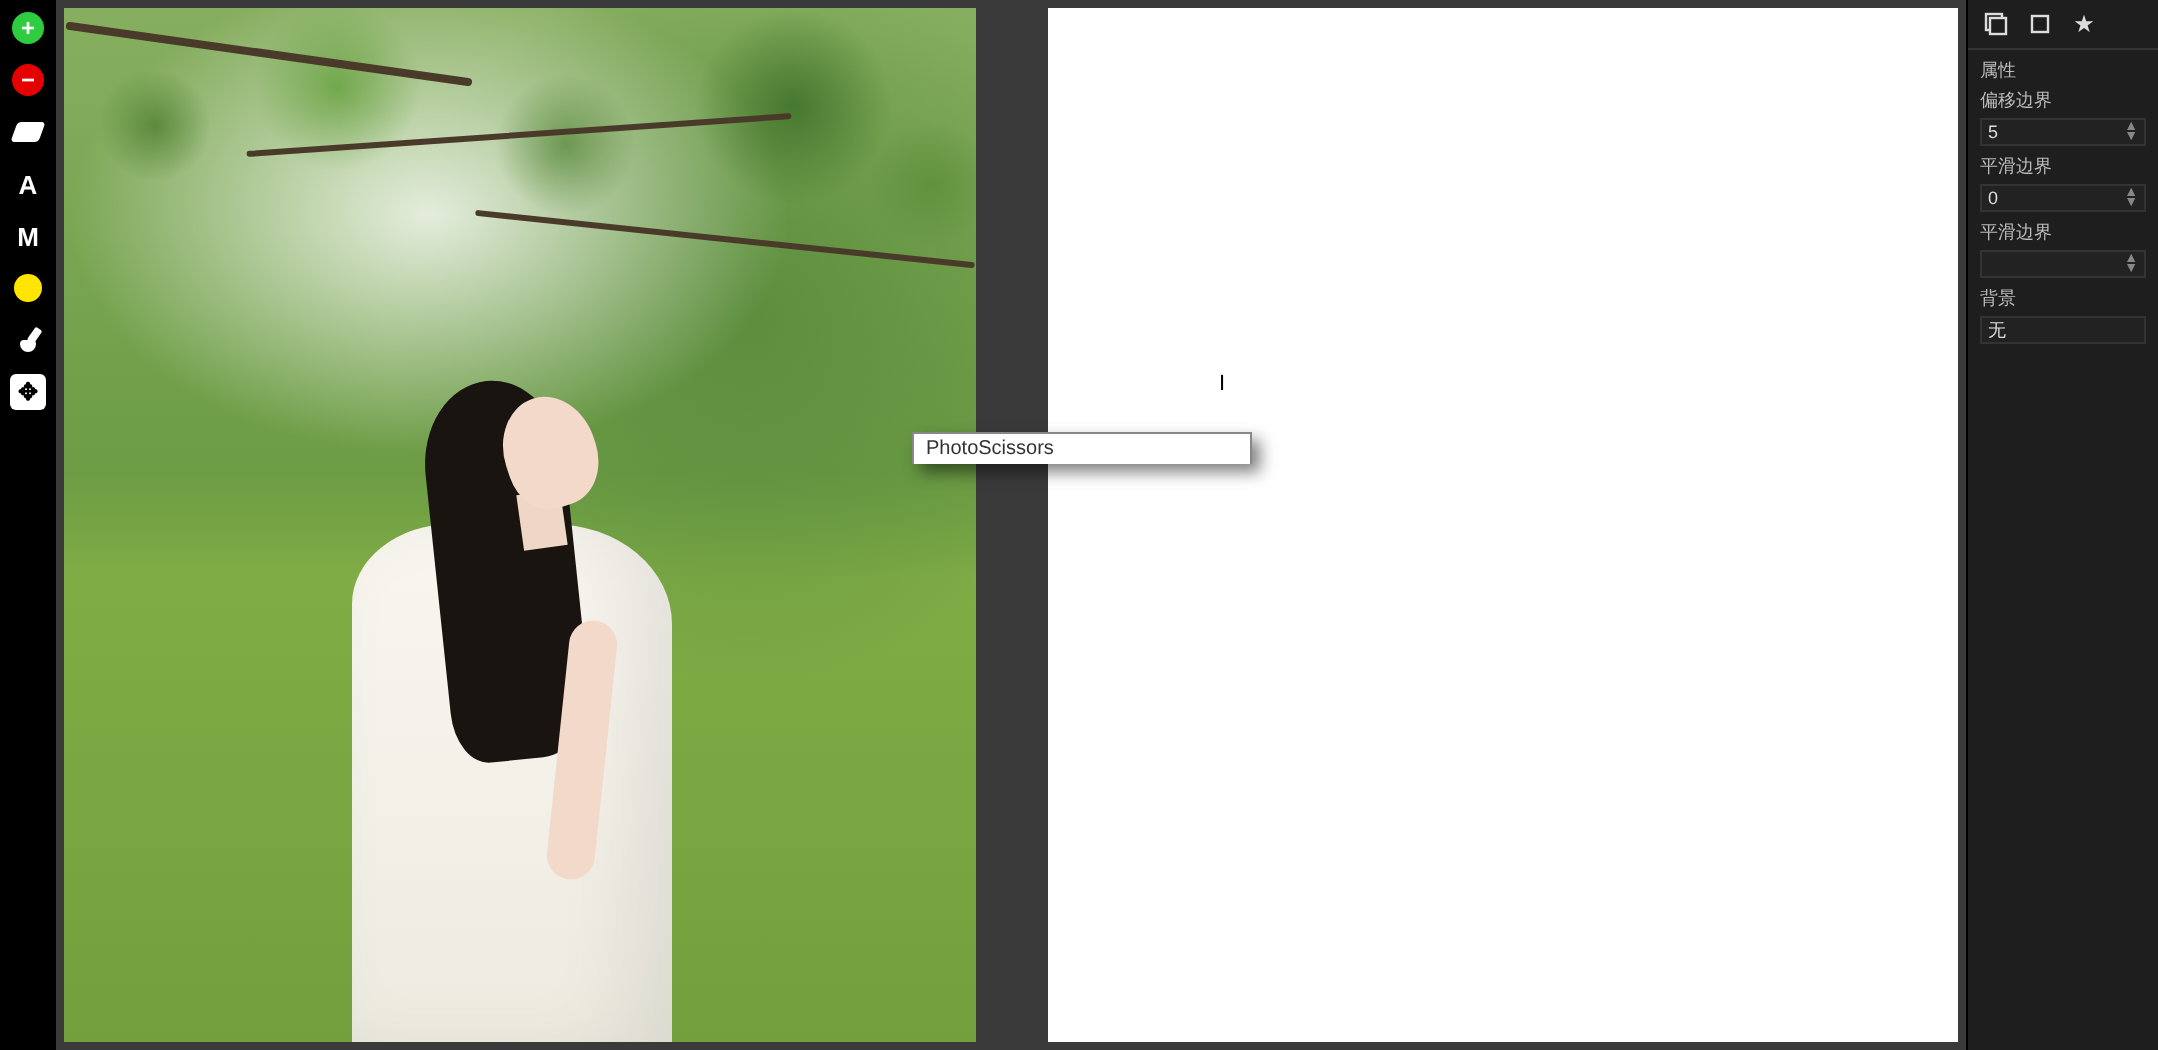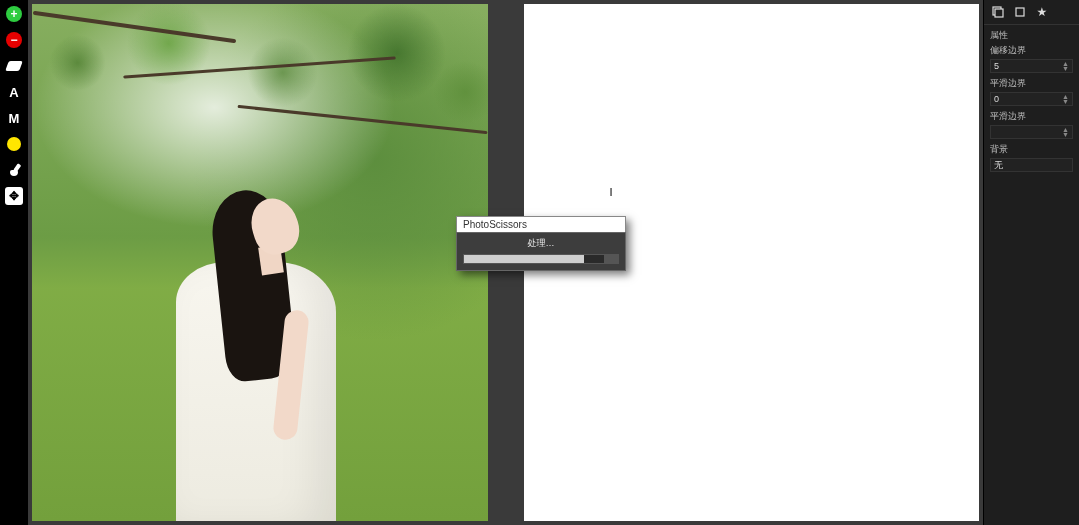--- a/index.html
+++ b/index.html
@@ -256,27 +256,20 @@
   </div>
 
   <div class="divider"></div>
 
   <div class="panel">
     <span class="cursor-mark" style="left:86px; top:182px;">I</span>
   </div>
 
   <div class="dialog-wrap">
     <div class="dialog-title">PhotoScissors</div>
-    <div class="dialog-body">
-      <div class="dialog-msg">处理…</div>
-      <div class="progress-outer">
-        <div class="progress-inner" style="width:78%"></div>
-        <div class="progress-cap"></div>
-      </div>
-    </div>
   </div>
 
 </div>
 
 <div class="right-panel">
   <div class="rp-tabs">
     <div class="rp-tab">
       <svg width="14" height="14" viewBox="0 0 14 14">
           <rect x="2" y="2" width="8" height="8" fill="none" stroke="#ddd" stroke-width="1.2"></rect>
           <rect x="4" y="4" width="8" height="8" fill="#1e1e1e" stroke="#ddd" stroke-width="1.2"></rect>

